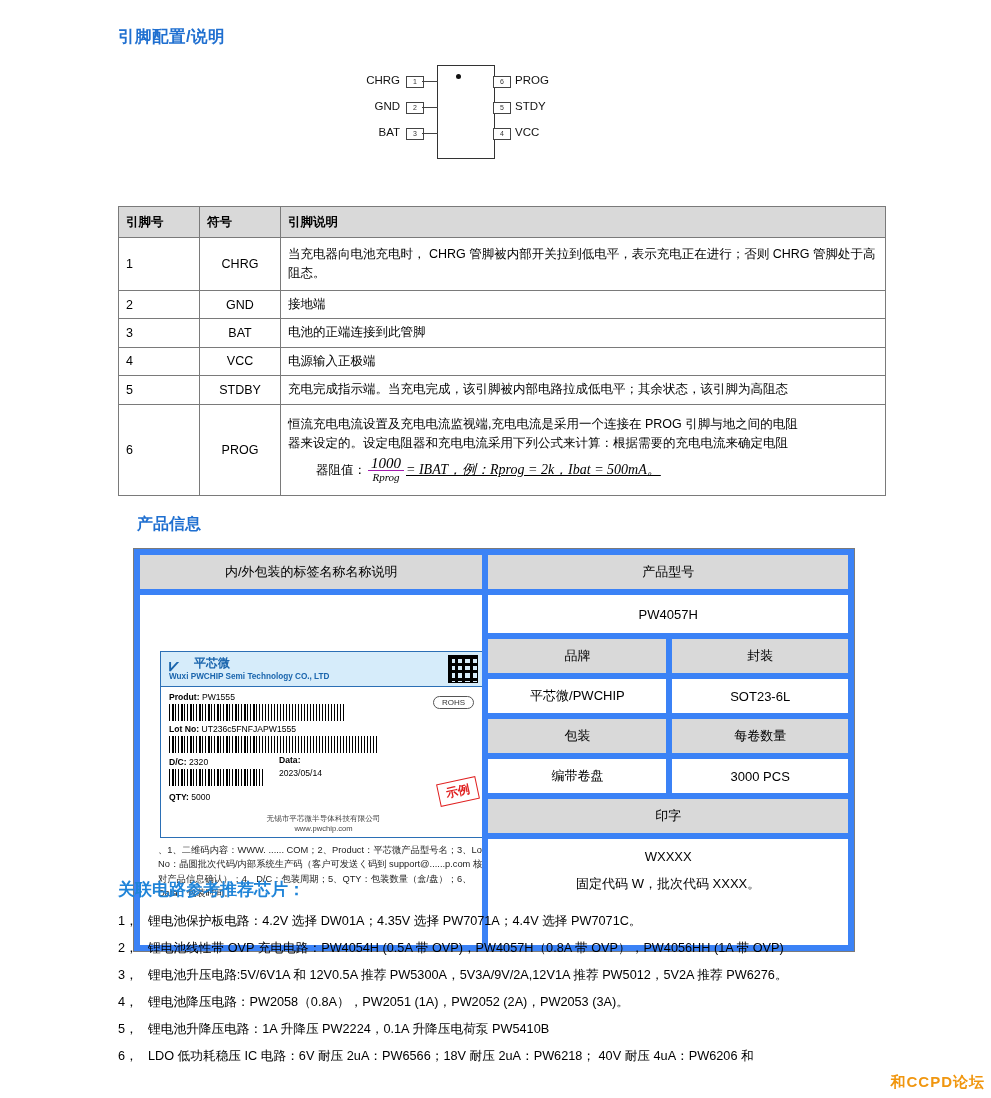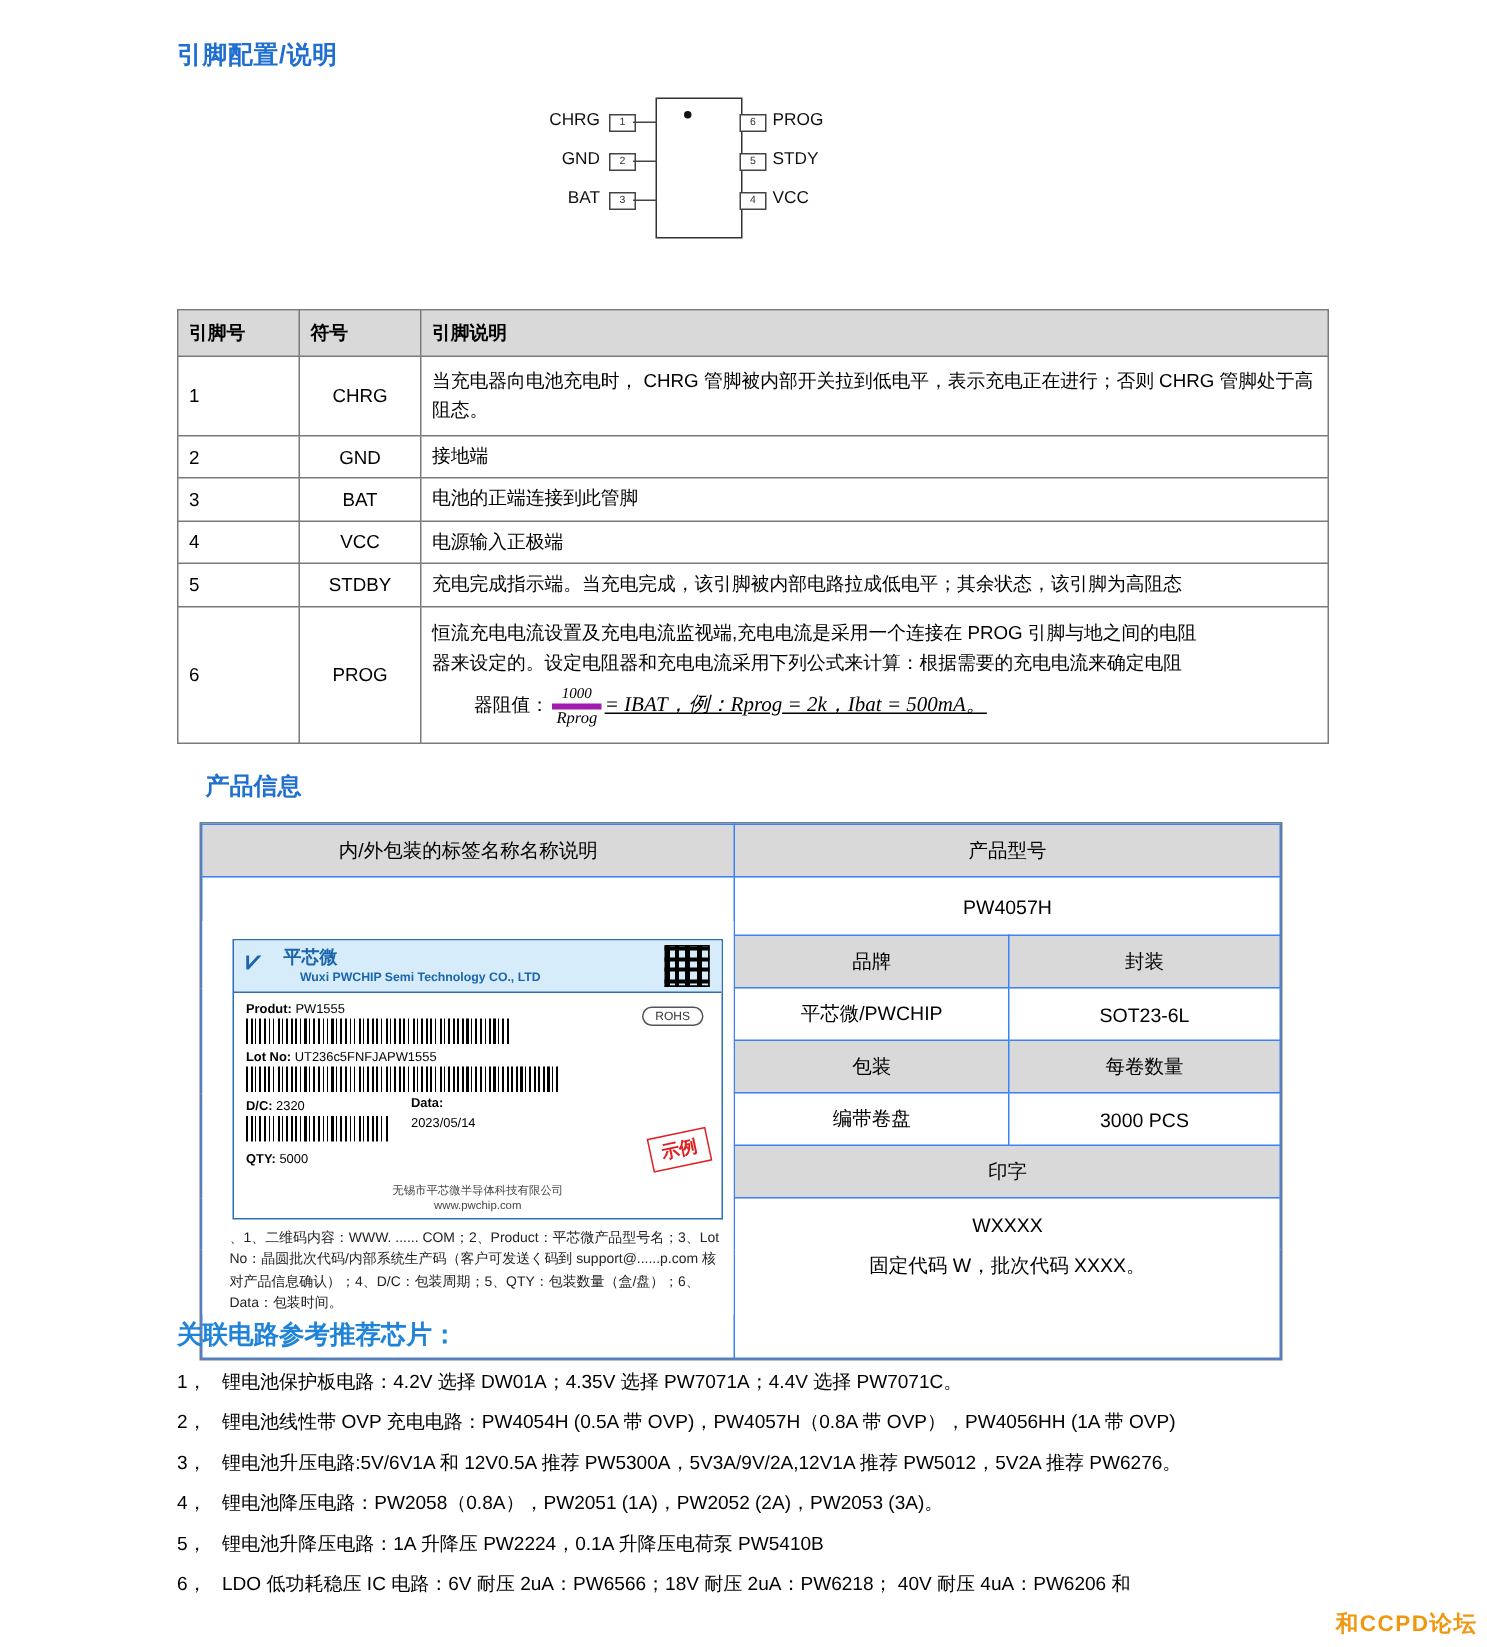--- a/index.html
+++ b/index.html
@@ -134,23 +134,23 @@
   .frac {
     display: inline-block;
     vertical-align: middle;
     text-align: center;
     font-style: italic;
     font-family: "Liberation Serif", serif;
     margin: 0 2px;
   }
   .frac .num {
     display: block;
-    border-bottom: 4px solid #a21caf;
+    border-bottom: 1px solid #a21caf;
     padding: 0 3px;
-    font-size: 10px;
+    font-size: 15px;
     line-height: 13px;
   }
   .frac .den {
     display: block;
     padding: 0 3px;
     font-size: 11px;
     line-height: 13px;
   }
   .mathit {
     font-family: "Liberation Serif", serif;
@@ -165,21 +165,21 @@
     left: 133px;
     top: 548px;
     width: 720px;
     border: 1px solid #7a7a7a;
   }
   .prod-table {
     width: 100%;
     font-size: 13px;
   }
   .prod-table td, .prod-table th {
-    border: 1px solid #3b82f6;
+    border: 6px solid #3b82f6;
     padding: 4px 6px;
     text-align: center;
     vertical-align: middle;
   }
   .prod-head {
     background: #d9d9d9;
     font-weight: normal;
     height: 26px;
   }
   .prod-left-cell {
@@ -230,21 +230,20 @@
     font-size: 12px;
     font-weight: bold;
     color: #1a65ad;
   }
   .logo-en {
     position: absolute;
     left: 8px; top: 20px;
     font-size: 8.2px;
     font-weight: bold;
     color: #1a65ad;
-    margin-left: 36px;
   }
   .qr {
     position: absolute;
     right: 8px; top: 3px;
     width: 30px; height: 28px;
     background:
       linear-gradient(90deg,#000 0 3px,transparent 3px 6px,#000 6px 9px,transparent 9px 13px,#000 13px 16px,transparent 16px 21px,#000 21px 24px,transparent 24px 30px),
       linear-gradient(180deg,#000 0 3px,transparent 3px 7px,#000 7px 10px,transparent 10px 14px,#000 14px 17px,transparent 17px 22px,#000 22px 25px,transparent 25px 28px);
     background-blend-mode: multiply;
     border: 1px solid #000;

